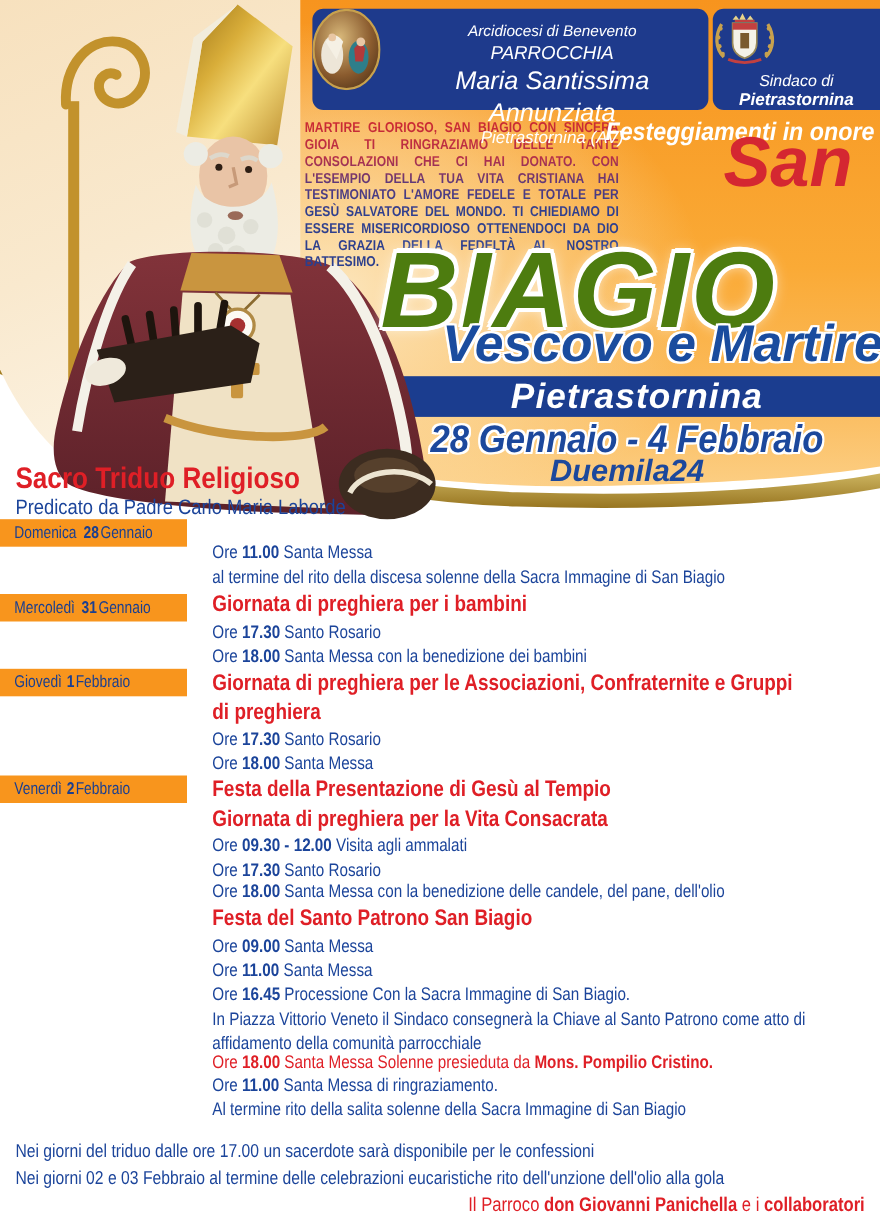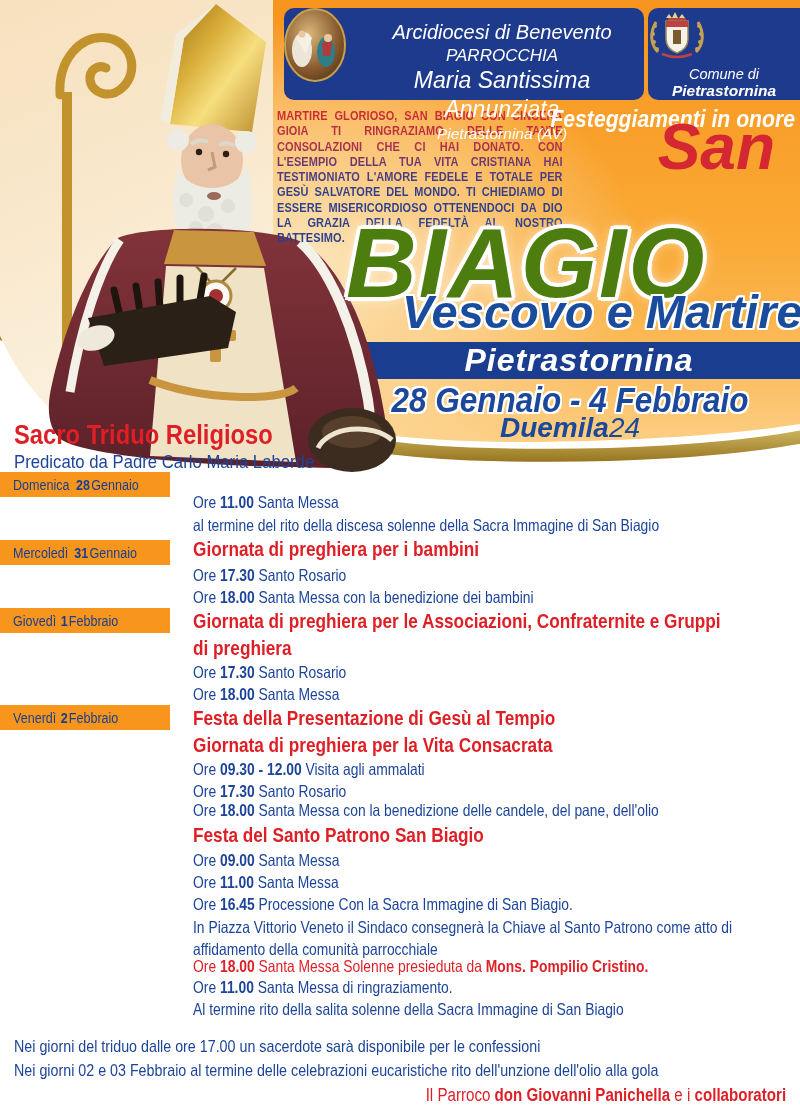--- a/index.html
+++ b/index.html
@@ -8,21 +8,21 @@
   .poster svg{position:absolute;left:0;top:0;}
 
   
   .parish-box{position:absolute;left:284px;top:8px;width:360px;height:92px;
               background:#1E3A8C;border-radius:10px;z-index:6;}
   .comune-box{position:absolute;left:648px;top:8px;width:152px;height:92px;
               background:#1E3A8C;border-radius:10px 0 0 10px;z-index:6;text-align:center;}
   .oval-art{position:absolute;left:16px;top:9px;width:62px;height:74px;}
   .parish-text{position:absolute;left:84px;top:12px;width:268px;text-align:center;
                color:#fff;font-style:italic;line-height:1.25;}
-  .pt1{font-size:20px;font-style:italic;}
+  .pt1{font-size:14px;font-style:italic;}
   .pt2{font-size:17px;font-weight:400;}
   .pt3{font-size:23px;font-weight:400;}
   .pt4{font-size:15.5px;}
   .comune-crest{position:absolute;left:47px;top:6px;width:58px;height:52px;}
   .comune-l1{position:absolute;top:58px;width:100%;color:#fff;font-style:italic;font-size:14.5px;}
   .comune-l2{position:absolute;top:74px;width:100%;color:#fff;font-style:italic;font-weight:700;font-size:15.5px;}
 
   
   .prayer{position:absolute;left:277px;top:108px;width:338px;z-index:5;
           font-size:13px;font-weight:700;line-height:15.3px;text-align:justify;
@@ -45,21 +45,21 @@
   .place-band{position:absolute;left:290px;top:342px;width:510px;height:37px;background:#1B3D8F;
               z-index:2;text-align:center;}
   .place-band span{display:inline-block;margin-left:68px;color:#fff;font-size:32px;
                    font-weight:700;font-style:italic;line-height:37px;letter-spacing:1px;}
   .ctr{position:absolute;left:350px;width:440px;text-align:center;z-index:5;white-space:nowrap;}
   .dates-line{top:380px;color:#1C489C;font-size:35px;font-weight:700;font-style:italic;
               transform:scaleX(.9);transform-origin:center top;
               text-shadow:-2px 0 0 #fff,2px 0 0 #fff,0 -2px 0 #fff,0 2px 0 #fff,
                           -2px -2px 0 #fff,2px -2px 0 #fff,-2px 2px 0 #fff,2px 2px 0 #fff;}
   .year-line{top:412px;color:#1C489C;font-size:28px;font-style:italic;font-weight:600;}
-  .year-line .b{font-weight:400;}
+  .year-line .b{font-weight:700;}
 
   
   .triduo-title{position:absolute;left:14px;top:420px;z-index:5;color:#DF1F26;
                 font-size:27px;font-weight:700;white-space:nowrap;
                 transform:scaleX(.88);transform-origin:left top;}
   .triduo-sub{position:absolute;left:14px;top:451px;z-index:5;color:#1B449A;font-size:19px;
               white-space:nowrap;transform:scaleX(.88);transform-origin:left top;}
   .date-badge{position:absolute;left:0;width:170px;height:25px;background:#F8951D;z-index:5;
               box-sizing:border-box;padding-left:13px;line-height:25px;white-space:nowrap;}
   .date-badge span{display:inline-block;transform:scaleX(.9);transform-origin:left center;
@@ -220,21 +220,21 @@
           <circle cx="52" cy="34" r="2"></circle>
           <circle cx="49" cy="41" r="2"></circle>
       </g>
       <path d="M20,10 h18 v2 h-18 Z" fill="#C24040"></path>
       <path d="M21,6 l3,4 h-6 Z M27,4 l3,6 h-6 Z M34,6 l3,4 h-6 Z" fill="#E8D48A"></path>
       <path d="M18,13 h22 v18 q0,10 -11,14 q-11,-4 -11,-14 Z" fill="#F5F2E8" stroke="#9A8A5A" stroke-width="1.5"></path>
       <rect x="18" y="13" width="22" height="6" fill="#C24040"></rect>
       <rect x="25" y="22" width="8" height="14" fill="#7A5A2E"></rect>
       <path d="M14,46 q15,6 30,0" stroke="#C24040" stroke-width="2.5" fill="none"></path>
     </svg>
-    <div class="comune-l1">Comune di</div>
+    <div class="comune-l1">Sindaco di</div>
     <div class="comune-l2">Pietrastornina</div>
   </div>
 
   <div class="prayer">MARTIRE GLORIOSO, SAN BIAGIO CON SINCERA GIOIA TI RINGRAZIAMO DELLE TANTE CONSOLAZIONI CHE CI HAI DONATO. CON L'ESEMPIO DELLA TUA VITA CRISTIANA HAI TESTIMONIATO L'AMORE FEDELE E TOTALE PER GESÙ SALVATORE DEL MONDO. TI CHIEDIAMO DI ESSERE MISERICORDIOSO OTTENENDOCI DA DIO LA GRAZIA DELLA FEDELTÀ AL NOSTRO BATTESIMO.</div>
   <div class="kicker">Festeggiamenti in onore di</div>
   <div class="san">San</div>
   <div class="biagio">BIAGIO</div>
   <div class="vescovo">Vescovo e Martire</div>
   <div class="ctr dates-line">28 Gennaio - 4 Febbraio</div>
   <div class="ctr year-line"><span>Duemila</span><span class="b">24</span></div>

